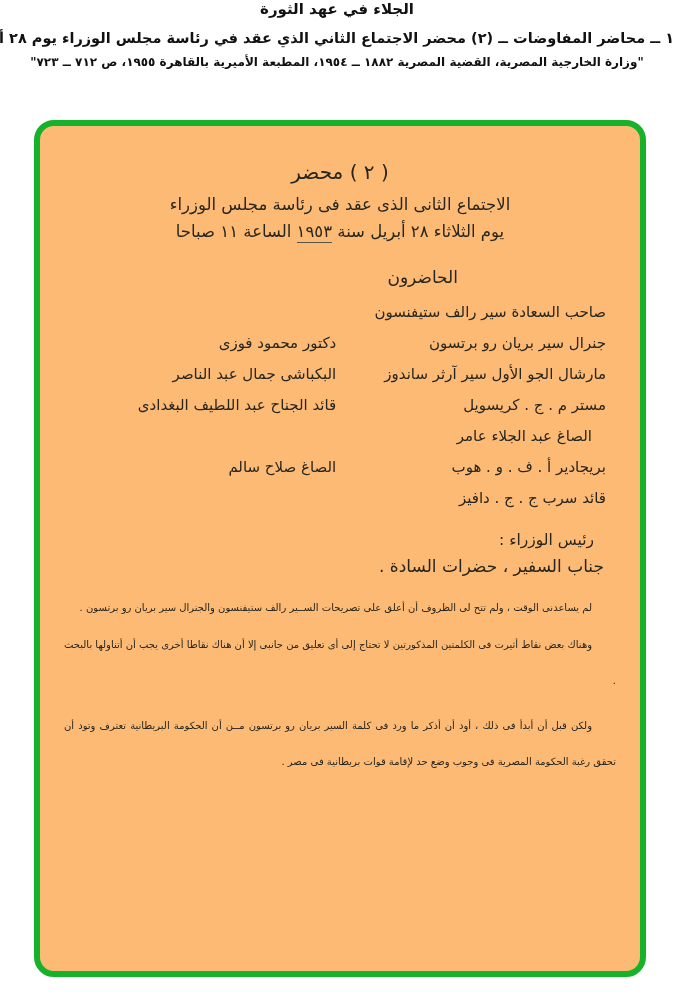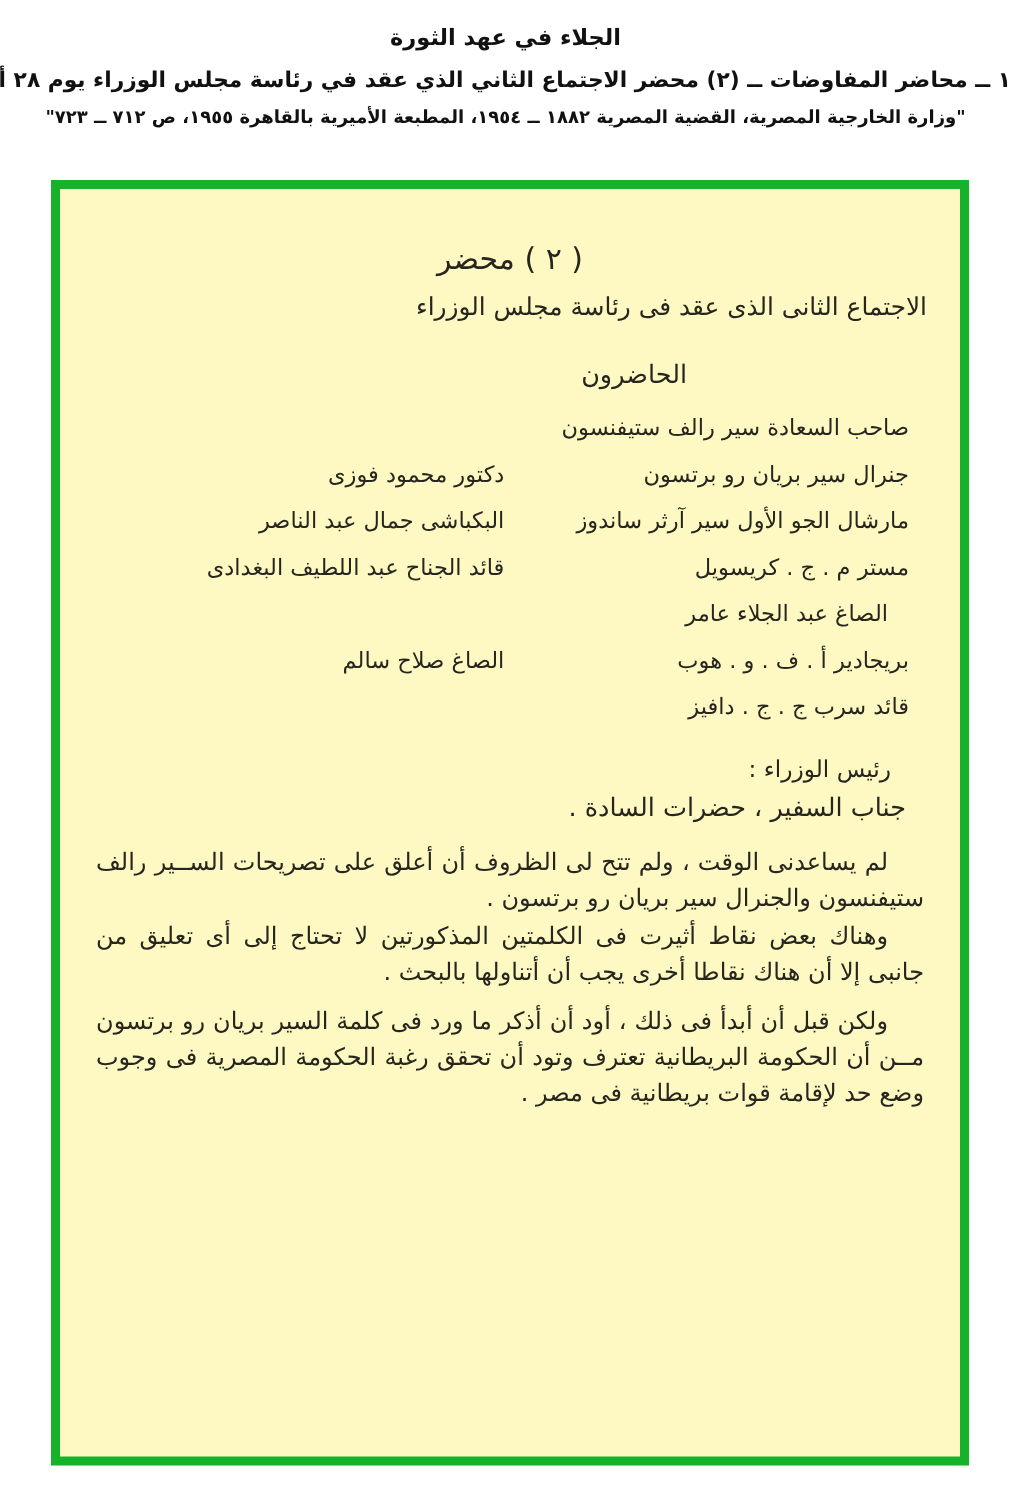--- a/index.html
+++ b/index.html
@@ -15,21 +15,20 @@
   .page {
     position: relative;
     width: 674px;
     height: 1002px;
     background: #ffffff;
   }
   
   .hdr {
     direction: rtl;
     text-align: center;
-    padding-top: 16px;
   }
   .hdr-title {
     font-size: 15px;
     font-weight: bold;
     margin-bottom: 12px;
     letter-spacing: 0.2px;
   }
   .hdr-subtitle {
     font-size: 14.5px;
     font-weight: bold;
@@ -42,35 +41,36 @@
     white-space: nowrap;
   }
   
   .frame {
     position: absolute;
     left: 34px;
     top: 120px;
     width: 600px;
     height: 845px;
     border: 6px solid var(--accent, #17b22b);
-    border-radius: 0;
-    background: #fef9c3;
+    border-radius: 20px;
+    background: #fdba74;
   }
   
   .doc {
     direction: rtl;
     padding: 30px 22px 0 22px;
     color: #26261f;
   }
   .doc-h1 {
     text-align: center;
     font-size: 20px;
     margin: 4px 0 0 0;
   }
   .doc-h2 {
+    text-align: center;
     font-size: 16.5px;
     margin: 11px 0 0 0;
   }
   .doc-date {
     text-align: center;
     font-size: 16.5px;
     margin: 8px 0 0 0;
   }
   .underlined-year {
     border-bottom: 1px solid #55554a;
@@ -105,22 +105,22 @@
   }
   .speaker {
     font-size: 15.5px;
     margin: 17px 24px 0 0;
   }
   .salutation {
     font-size: 17px;
     margin: 7px 14px 0 0;
   }
   .para {
-    font-size: 16px;
-    line-height: 24px;
+    font-size: 10px;
+    line-height: 36px;
     text-align: justify;
     text-indent: 24px;
     margin: 14px 2px 0 2px;
   }
   .para.p2 { margin-top: 1px; }
   .para.p3 { margin-top: 9px; }
 </style>
 </head>
 <body>
 
@@ -131,20 +131,23 @@
     <div class="hdr-subtitle">١ ــ محاضر المفاوضات ــ  (٢) محضر الاجتماع الثاني الذي عقد في رئاسة مجلس الوزراء يوم ٢٨ أبريل ١٩٥٣</div>
     <div class="hdr-source">"وزارة الخارجية المصرية، القضية المصرية ١٨٨٢ ــ ١٩٥٤، المطبعة الأميرية بالقاهرة ١٩٥٥، ص ٧١٢ ــ ٧٢٣"</div>
   </div>
 
   <div class="frame">
     <div class="doc">
 
       <div class="doc-h1">( ٢ ) محضر</div>
       <div class="doc-h2">الاجتماع الثانى الذى عقد فى رئاسة مجلس الوزراء</div>
 
+      <div class="doc-date">
+        <span>يوم الثلاثاء ٢٨ أبريل سنة </span><span class="underlined-year">١٩٥٣</span><span> الساعة ١١ صباحا</span>
+      </div>
 
       <div class="attendees-heading">الحاضرون</div>
 
       <div class="att-table">
         <div class="att-row">
           <div class="att-col-b">صاحب السعادة سير رالف ستيفنسون</div>
         </div>
         <div class="att-row">
           <div class="att-col-b">جنرال سير بريان رو برتسون</div>
           <div class="att-col-e">دكتور محمود فوزى</div>

